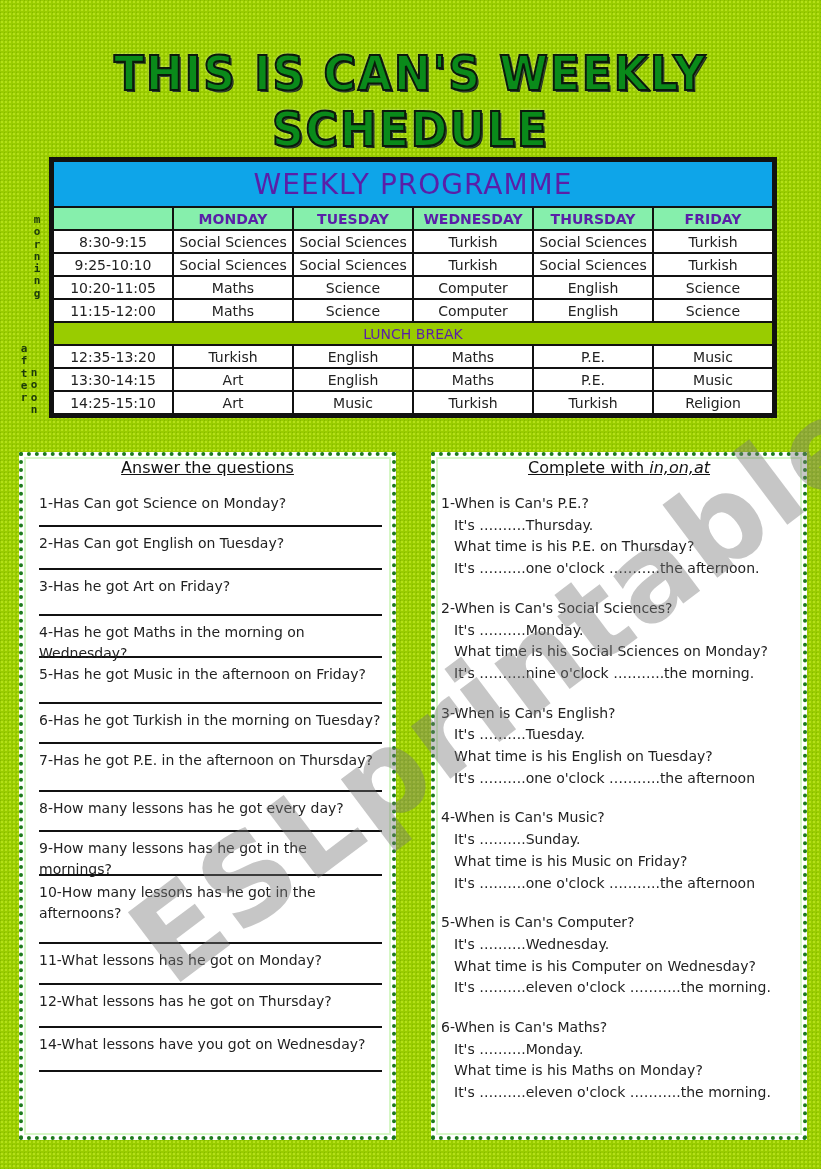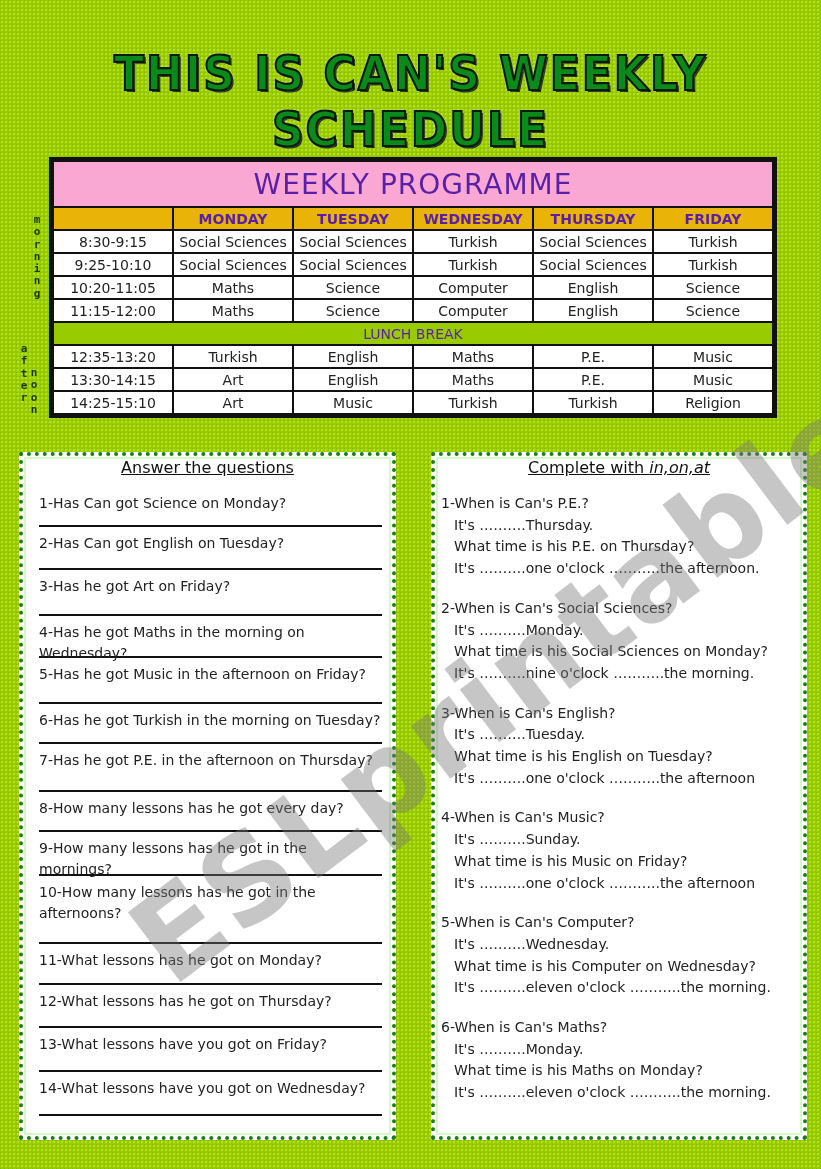--- a/index.html
+++ b/index.html
@@ -30,24 +30,24 @@
   .schedule {
     position: absolute; left: 49px; top: 157px; width: 728px;
     border: 3px solid #111; background: #fff; box-sizing: border-box;
   }
   table.sched { border-collapse: collapse; width: 100%; table-layout: fixed; }
   table.sched td {
     border: 2px solid #111; height: 21px; padding: 0; text-align: center;
     font-size: 14px; color: #222; font-family: "DejaVu Sans", sans-serif;
   }
   .prog-title td {
-    background: #f9a8d4; height: 44px !important; font-size: 28px !important;
+    background: #0ea5e9; height: 44px !important; font-size: 28px !important;
     color: #5a1fa8 !important; letter-spacing: 1px; border-bottom: 2px solid #111;
   }
-  .day-head td { background: #eab308; color: #5a1fa8 !important; font-size: 14px !important; font-weight: bold; height: 21px; }
+  .day-head td { background: #86efac; color: #5a1fa8 !important; font-size: 14px !important; font-weight: bold; height: 21px; }
   .lunch td { background: #99cc00; color: #5a1fa8 !important; font-size: 14px !important; height: 20px; }
   .box {
     position: absolute; background: #fff; box-sizing: border-box;
     border: 4px dotted #1d7a1d; outline: 2px solid #d6f7c6; outline-offset: -7px;
   }
   .box-left { left: 19px; top: 452px; width: 377px; height: 688px; }
   .box-right { left: 431px; top: 452px; width: 376px; height: 688px; }
   .box-title {
     text-align: center; text-decoration: underline; font-size: 16px;
     margin-top: 2px; color: #111;
@@ -215,23 +215,20 @@
   <div class="q" style="height:68px">
       <span class="qt" style="width:300px">10-How many lessons has he got in the afternoons?</span>
     </div>
   <div class="q" style="height:41px">
       <span class="qt">11-What lessons has he got on Monday?</span>
     </div>
   <div class="q" style="height:43px">
       <span class="qt">12-What lessons has he got on Thursday?</span>
     </div>
   <div class="q" style="height:44px">
-      <span class="qt">13-What lessons have you got on Friday?</span>
-    </div>
-  <div class="q" style="height:44px">
       <span class="qt">14-What lessons have you got on Wednesday?</span>
     </div>
 </div>
 
 <div class="box box-right">
   <div class="box-title">
     <span>Complete with </span><em>in,on,at</em>
   </div>
   <div style="height:16px"></div>
 

